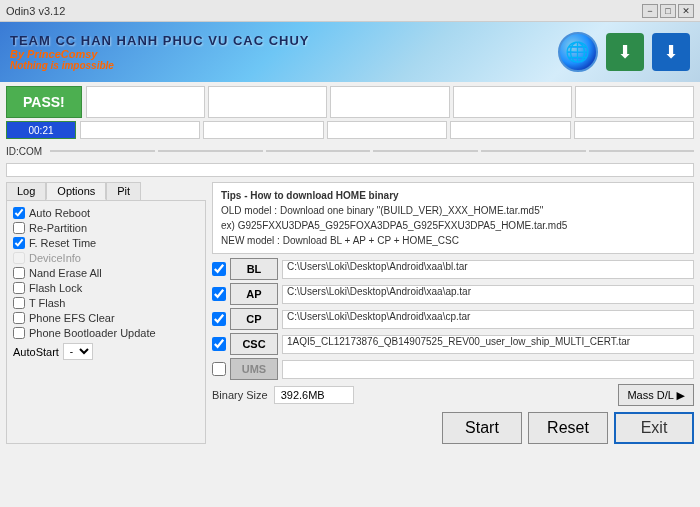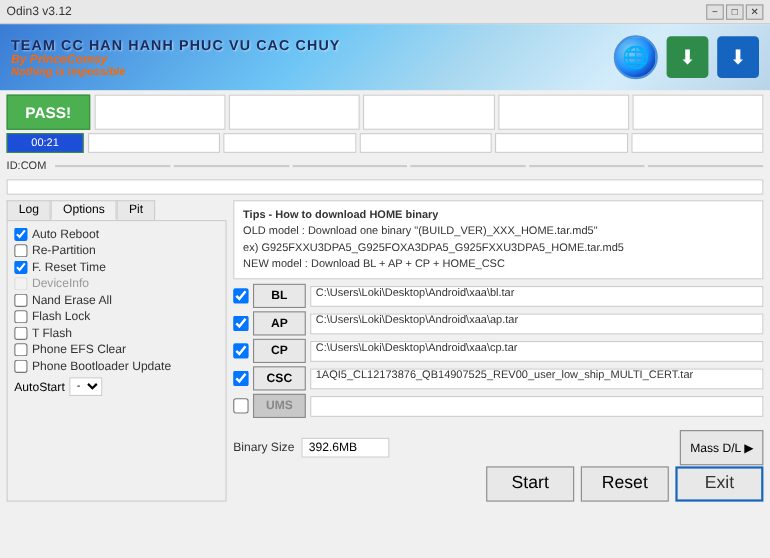--- a/index.html
+++ b/index.html
@@ -303,21 +303,21 @@
     }
     .tips-title {
       font-weight: bold;
     }
 
     
     .file-rows {
       display: flex;
       flex-direction: column;
       gap: 3px;
-      margin-bottom: 16px;
+      margin-bottom: 4px;
     }
     .file-row {
       display: flex;
       align-items: center;
       gap: 4px;
       height: 22px;
     }
     .file-checkbox {
       width: 14px;
       height: 14px;
@@ -366,21 +366,21 @@
     }
     .binary-value {
       border: 1px solid #ccc;
       background: white;
       padding: 2px 6px;
       font-size: 11px;
       min-width: 80px;
     }
     .mass-dl-btn {
       margin-left: auto;
-      height: 32px;
+      height: 22px;
       border: 1px solid #888;
       background: #e8e8e8;
       cursor: pointer;
       font-size: 11px;
       padding: 0 8px;
       display: flex;
       align-items: center;
       gap: 2px;
     }
 

